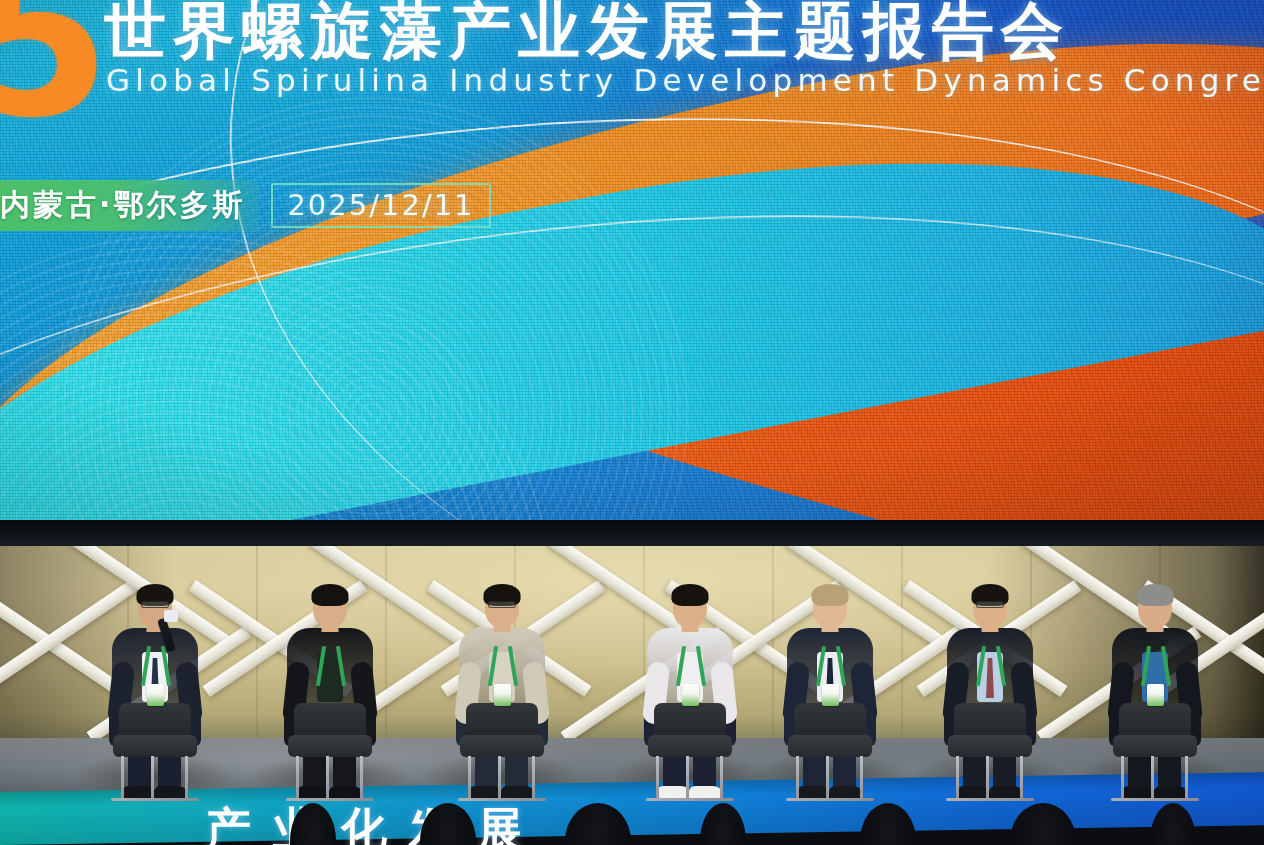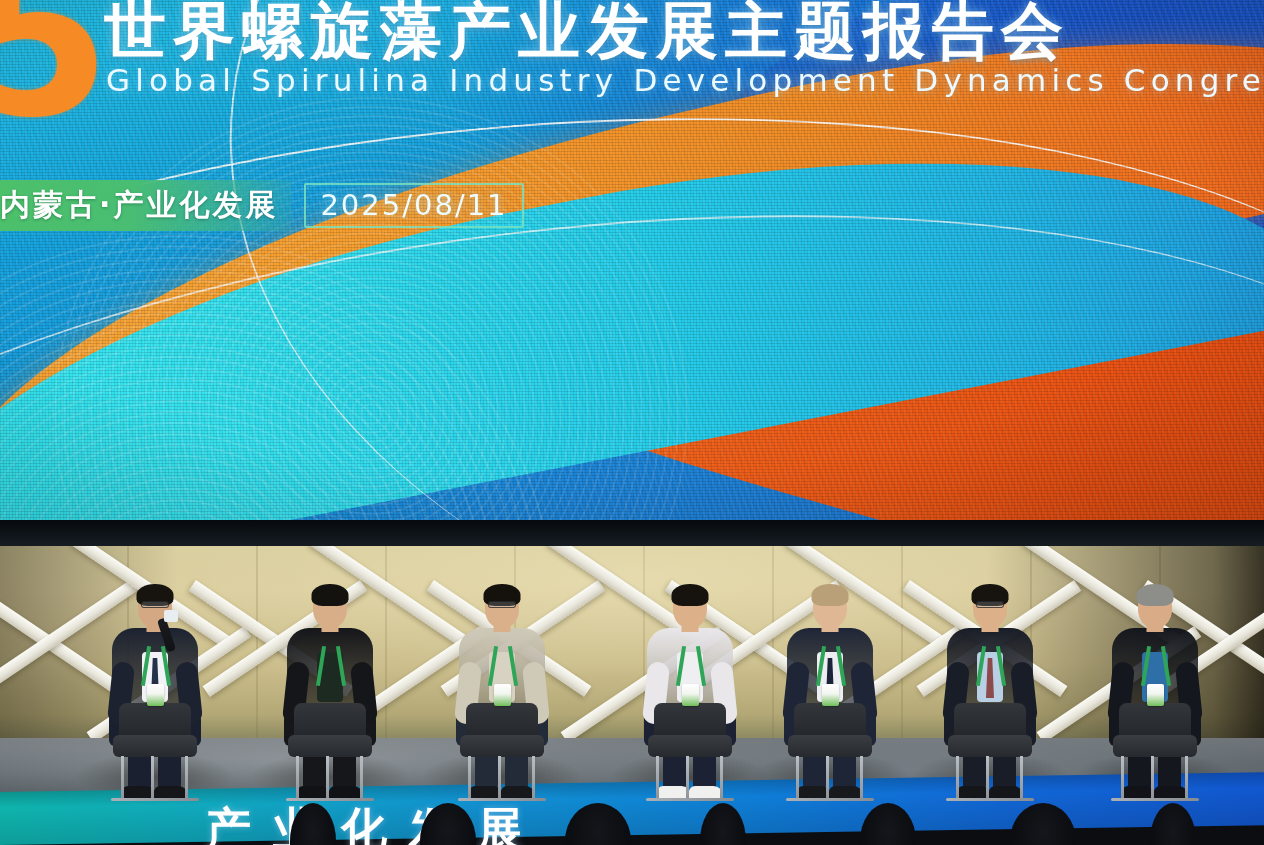--- a/index.html
+++ b/index.html
@@ -425,24 +425,24 @@
 
     <div class="big-numeral">5</div>
 
     <div class="headline-block">
       <div class="headline-cn">世界螺旋藻产业发展主题报告会</div>
       <div class="headline-en">Global Spirulina Industry Development Dynamics Congress</div>
     </div>
 
     <div class="venue-bar">
       <div class="venue-green">
-        <div class="venue-city">内蒙古·产业化发展</div>
+        <div class="venue-city">内蒙古·鄂尔多斯</div>
       </div>
       <div class="venue-date-box">
-        <div class="venue-date">2025/08/11</div>
+        <div class="venue-date">2025/12/11</div>
       </div>
     </div>
   </div>
 
   <div class="screen-seam"></div>
 
   <div class="stage">
 
     <div class="backwall">
       <div class="backwall-seams"></div>

